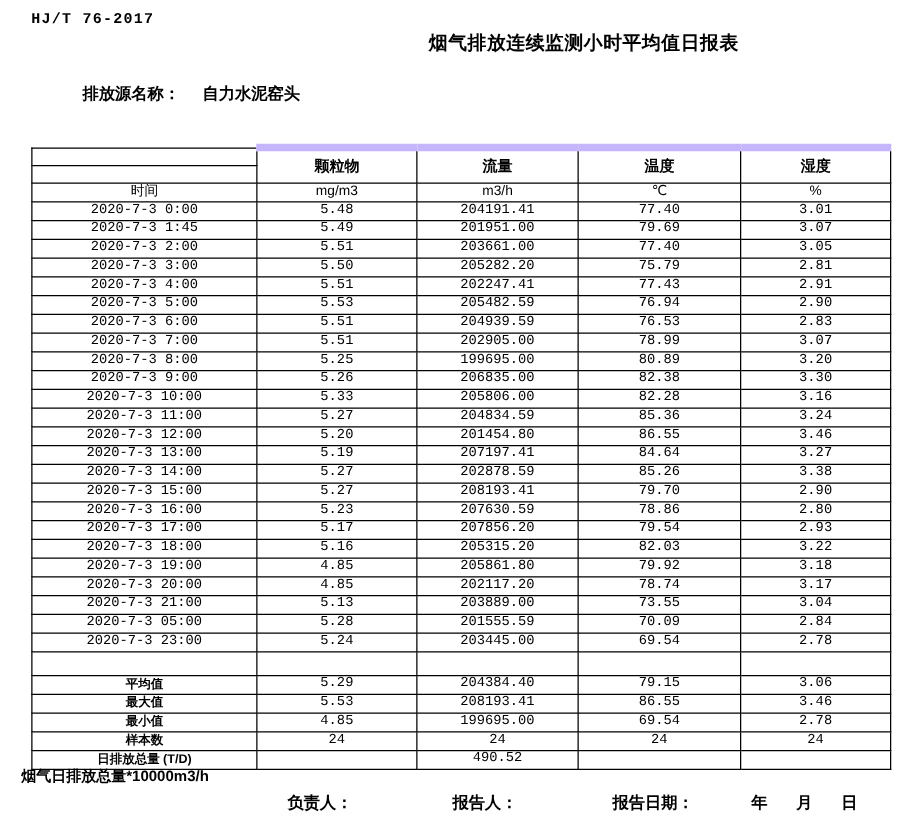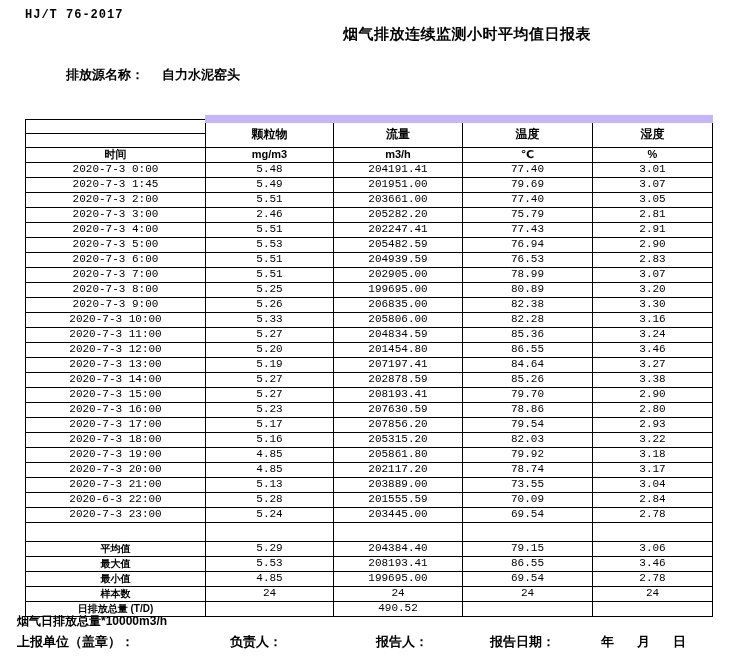--- a/index.html
+++ b/index.html
@@ -33,23 +33,22 @@
   table.report td, table.report th {
     border:1px solid #000;
     padding:0; margin:0;
     text-align:center; vertical-align:middle;
     font-size:11px; line-height:13px; height:13px;
     white-space:nowrap; overflow:hidden;
     font-weight:normal;
   }
   table.report thead td, table.report thead th {
     font-family:"Liberation Sans","DejaVu Sans",sans-serif;
-    font-weight:bold;
-  }
-  table.report thead tr.band1 th { border-top:8px solid #c4b5fd; }
+  }
+  table.report thead tr.band1 th { border-top:6px solid #c4b5fd; }
   table.report thead th { font-weight:bold; font-size:12px; }
   td.c1-top { height:15px; border-top:2px solid #000; }
   td.c1-bot { height:11px; }
   td.time-head { font-weight:bold; font-size:12px;
     font-family:"Liberation Sans","DejaVu Sans",sans-serif; }
   tr.units-row td { height:14px; font-size:11px; }
   tbody.hours tr td { height:14px; }
   tr.blank-row td { height:18px; }
   tbody.summary tr td { height:14px;font-family:Liberation Mono, monospace; }
   tbody.summary td.sum-label {
@@ -61,21 +60,21 @@
     font-size:12px; font-weight:bold;
     font-family:"Liberation Sans","DejaVu Sans",sans-serif;
   }
   .foot-sign { position:absolute; left:0; top:633px; width:737px; height:18px;
     font-size:13px; font-weight:bold;
     font-family:"Liberation Sans","DejaVu Sans",sans-serif;
   }
   .foot-sign span { position:absolute; white-space:nowrap; }
   .fs-unit   { left:17px; }
   .fs-resp   { left:230px; }
-  .fs-report { left:376px; }
+  .fs-report { left:362px; }
   .fs-date   { left:490px; }
   .fs-year   { left:601px; }
   .fs-month  { left:637px; }
   .fs-day    { left:673px; }
 </style>
 </head>
 <body>
 
 <div class="std-no">HJ/T  76-2017</div>
 
@@ -129,21 +128,21 @@
       </tr>
       <tr>
         <td>2020-7-3 2:00</td>
         <td>5.51</td>
         <td>203661.00</td>
         <td>77.40</td>
         <td>3.05</td>
       </tr>
       <tr>
         <td>2020-7-3 3:00</td>
-        <td>2.46</td>
+        <td>5.50</td>
         <td>205282.20</td>
         <td>75.79</td>
         <td>2.81</td>
       </tr>
       <tr>
         <td>2020-7-3 4:00</td>
         <td>5.51</td>
         <td>202247.41</td>
         <td>77.43</td>
         <td>2.91</td>
@@ -261,21 +260,21 @@
         <td>3.17</td>
       </tr>
       <tr>
         <td>2020-7-3 21:00</td>
         <td>5.13</td>
         <td>203889.00</td>
         <td>73.55</td>
         <td>3.04</td>
       </tr>
       <tr>
-        <td>2020-6-3 22:00</td>
+        <td>2020-7-3 05:00</td>
         <td>5.28</td>
         <td>201555.59</td>
         <td>70.09</td>
         <td>2.84</td>
       </tr>
       <tr>
         <td>2020-7-3 23:00</td>
         <td>5.24</td>
         <td>203445.00</td>
         <td>69.54</td>
@@ -326,20 +325,19 @@
         <td>490.52</td>
         <td></td>
         <td></td>
       </tr>
     </tbody>
 </table>
 
 <div class="foot-note">烟气日排放总量*10000m3/h</div>
 
 <div class="foot-sign">
-  <span class="fs-unit">上报单位（盖章）：</span>
   <span class="fs-resp">负责人：</span>
   <span class="fs-report">报告人：</span>
   <span class="fs-date">报告日期：</span>
   <span class="fs-year">年</span>
   <span class="fs-month">月</span>
   <span class="fs-day">日</span>
 </div>
 
 </body></html>

